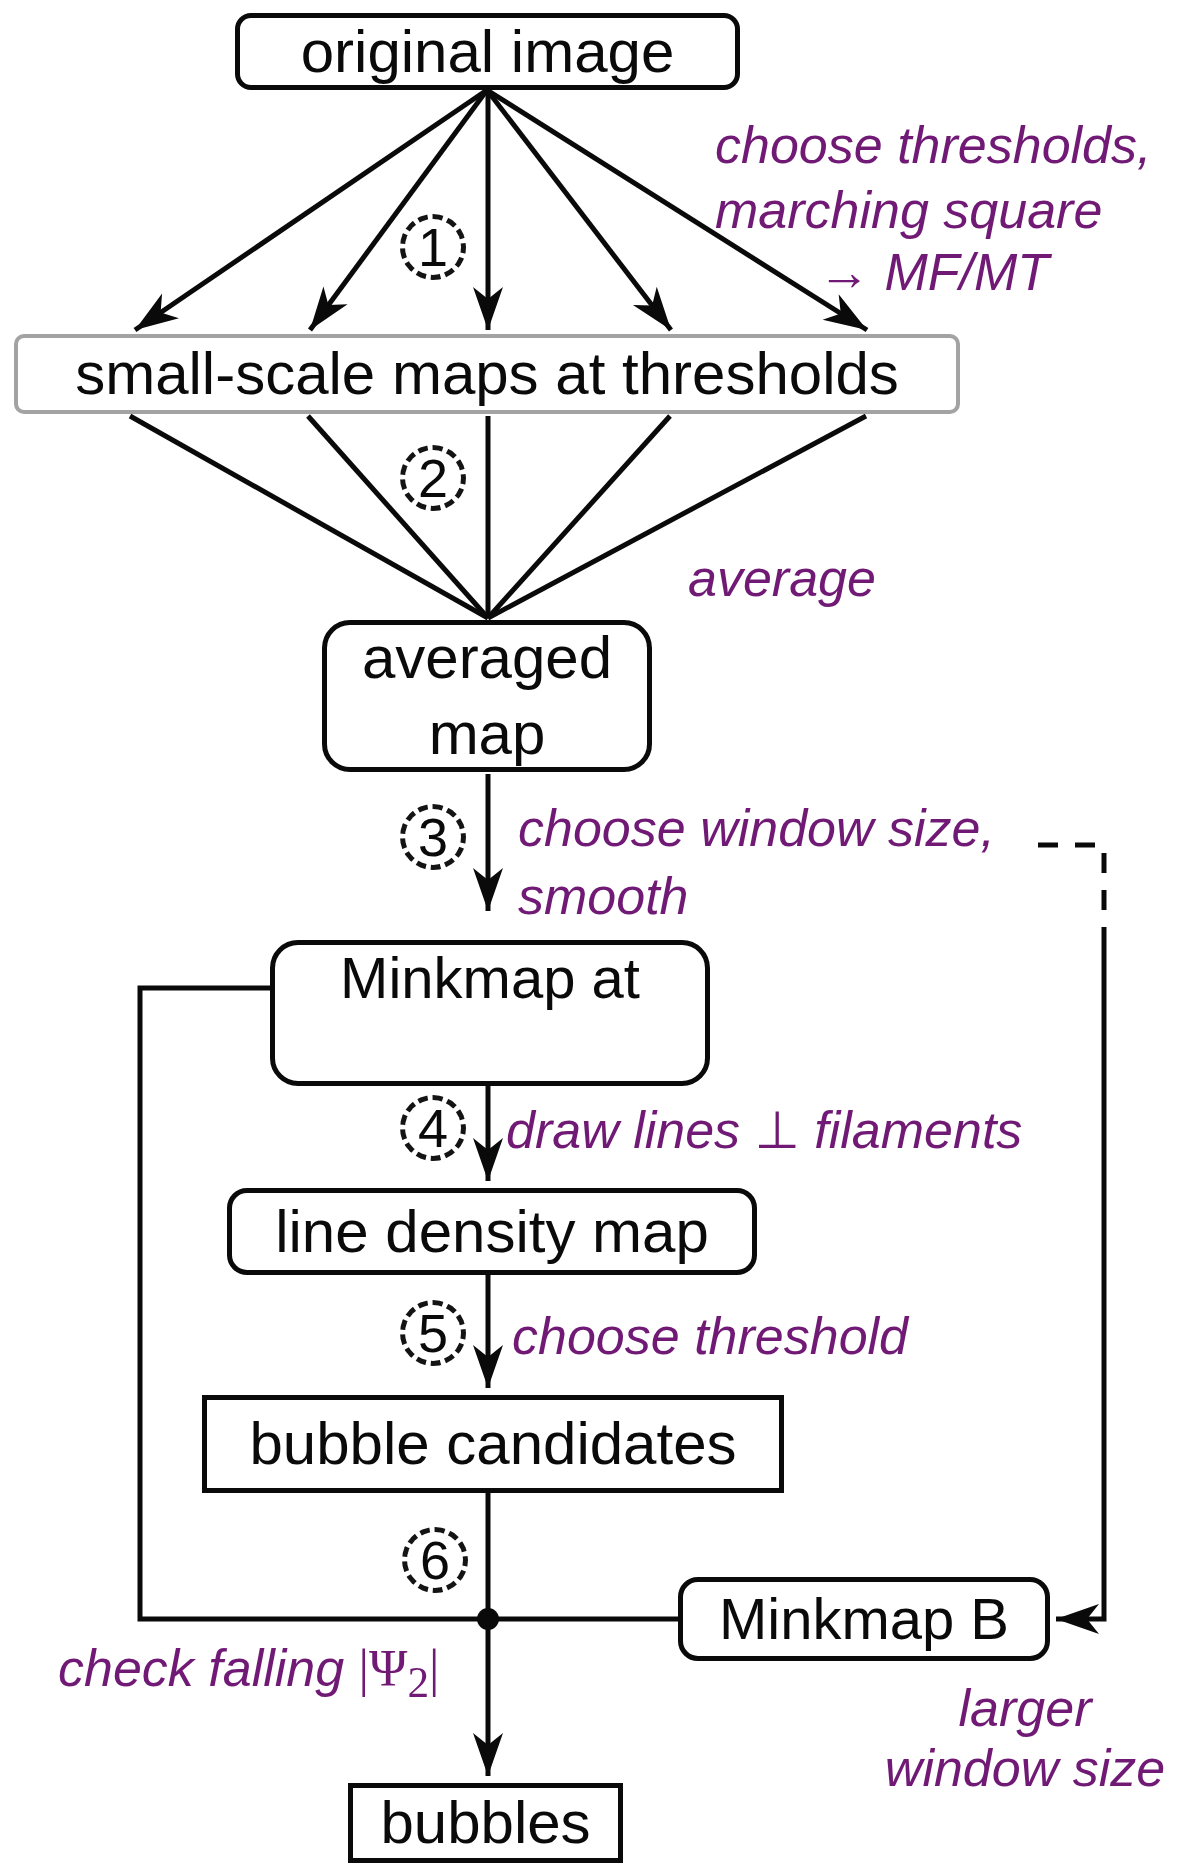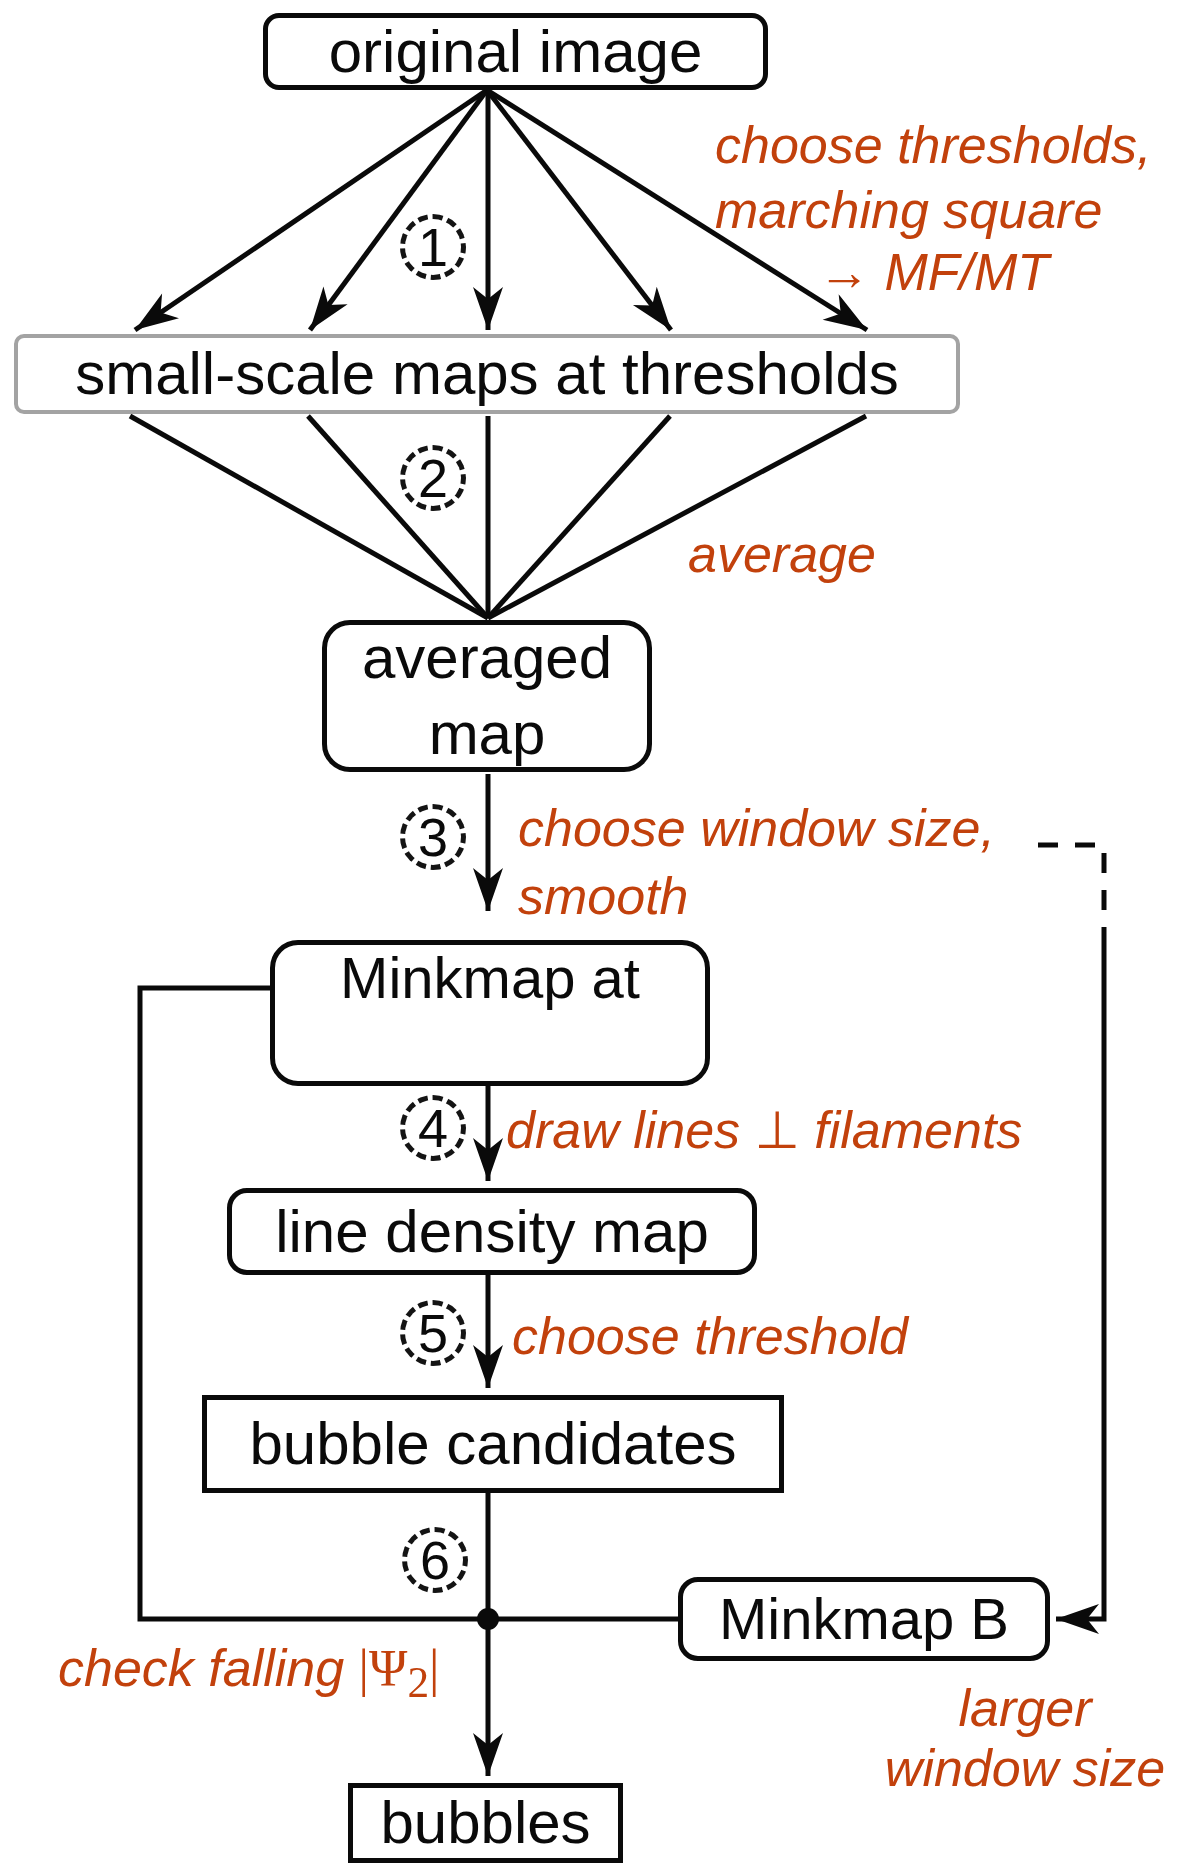--- a/index.html
+++ b/index.html
@@ -14,21 +14,21 @@
     align-items:center;justify-content:center;text-align:center;
     font-size:60px;line-height:66px;color:#0a0a0a;white-space:nowrap;
   }
   .rounded-lg{border-radius:28px;justify-content:space-between;}
   .rounded-md{border-radius:20px;}
   .rounded-sm{border-radius:16px;}
   .sharp{border-radius:0;}
   .muted{border:4px solid #a3a3a3;}
   .annot{
     position:absolute;font-style:italic;font-size:52px;line-height:60px;
-    color:#c2410c;white-space:nowrap;
+    color:#701a75;white-space:nowrap;
   }
   .step-badge{
     position:absolute;box-sizing:border-box;width:66px;height:66px;
     border:5px dashed #141414;border-radius:50%;background:#ffffff;
     display:flex;align-items:center;justify-content:center;
     font-size:54px;line-height:1;color:#0a0a0a;
   }
   .psi{font-style:normal;font-family:"Liberation Serif","DejaVu Serif",serif;}
   .label-block{text-align:center;}
 </style>
@@ -66,21 +66,21 @@
       <polyline points="270,988 140,988 140,1619 488,1619"></polyline>
 
       <line x1="488" y1="1619" x2="678" y2="1619"></line>
 
       <polyline stroke-dasharray="20 17" points="1038,845 1104,845 1104,928"></polyline>
       <polyline points="1104,928 1104,1619 1056,1619" marker-end="url(#ah)"></polyline>
     </g>
     <circle cx="488" cy="1619" r="11" fill="#0a0a0a"></circle>
   </svg>
 
-  <div class="node rounded-sm" style="left:235px;top:13px;width:505px;height:77px;margin-left:28px;">
+  <div class="node rounded-sm" style="left:235px;top:13px;width:505px;height:77px;">
     <span>original image</span>
   </div>
 
   <div class="node muted sharp" style="left:14px;top:334px;width:946px;height:80px;border-radius:10px;">
     <span>small-scale maps at thresholds</span>
   </div>
 
   <div class="node rounded-lg" style="left:322px;top:620px;width:330px;height:152px;">
     <span>averaged</span>
     <span>map</span>
@@ -122,21 +122,21 @@
     <span>5</span>
   </div>
   <div class="step-badge" style="left:402px;top:1527px;">
     <span>6</span>
   </div>
 
   <div class="annot" style="left:715px;top:115px;">choose thresholds,</div>
   <div class="annot" style="left:715px;top:180px;">marching square</div>
   <div class="annot" style="left:818px;top:242px;">→ MF/MT</div>
 
-  <div class="annot" style="left:688px;top:524px;text-align:right;">average</div>
+  <div class="annot" style="left:688px;top:548px;text-align:right;">average</div>
 
   <div class="annot" style="left:518px;top:798px;">choose window size,</div>
   <div class="annot" style="left:518px;top:866px;">smooth</div>
 
   <div class="annot" style="left:506px;top:1100px;">draw lines ⊥ filaments</div>
 
   <div class="annot" style="left:512px;top:1306px;">choose threshold</div>
 
   <div class="annot" style="left:58px;top:1638px;">
     <span>check falling </span><span class="psi">|Ψ</span><sub class="psi">2</sub><span class="psi">|</span>

